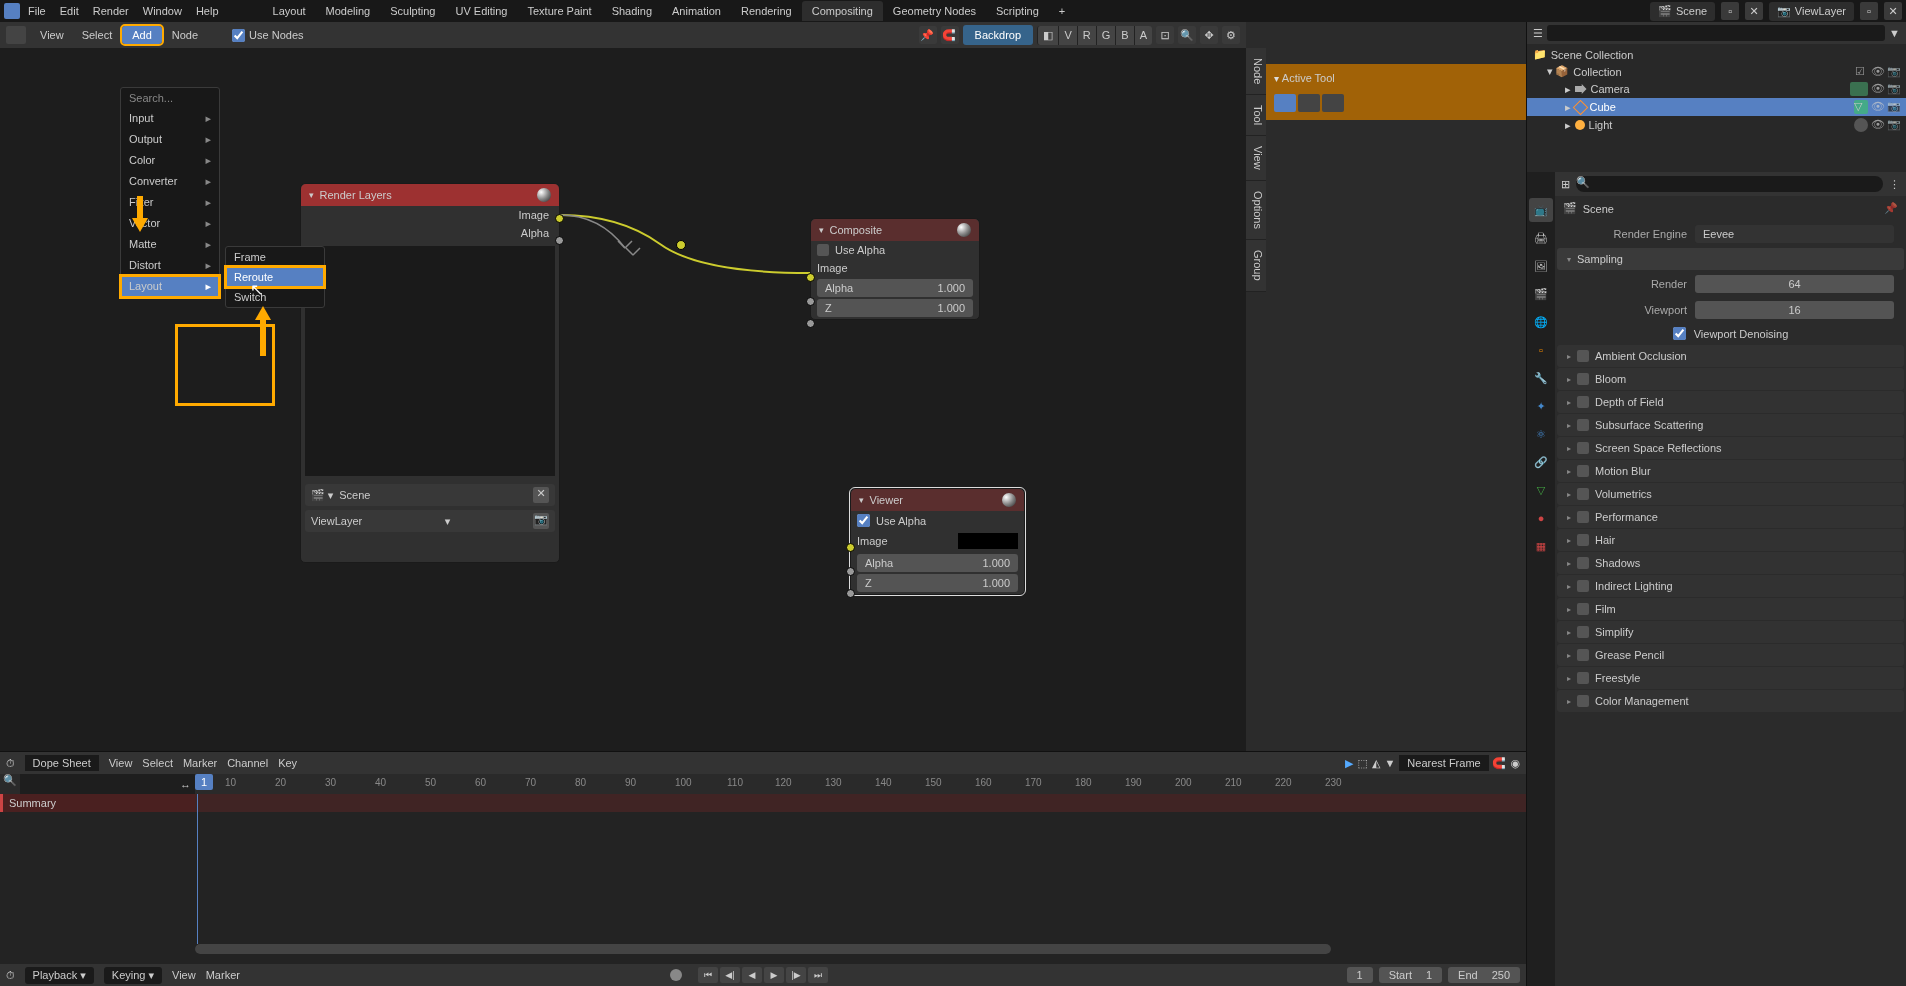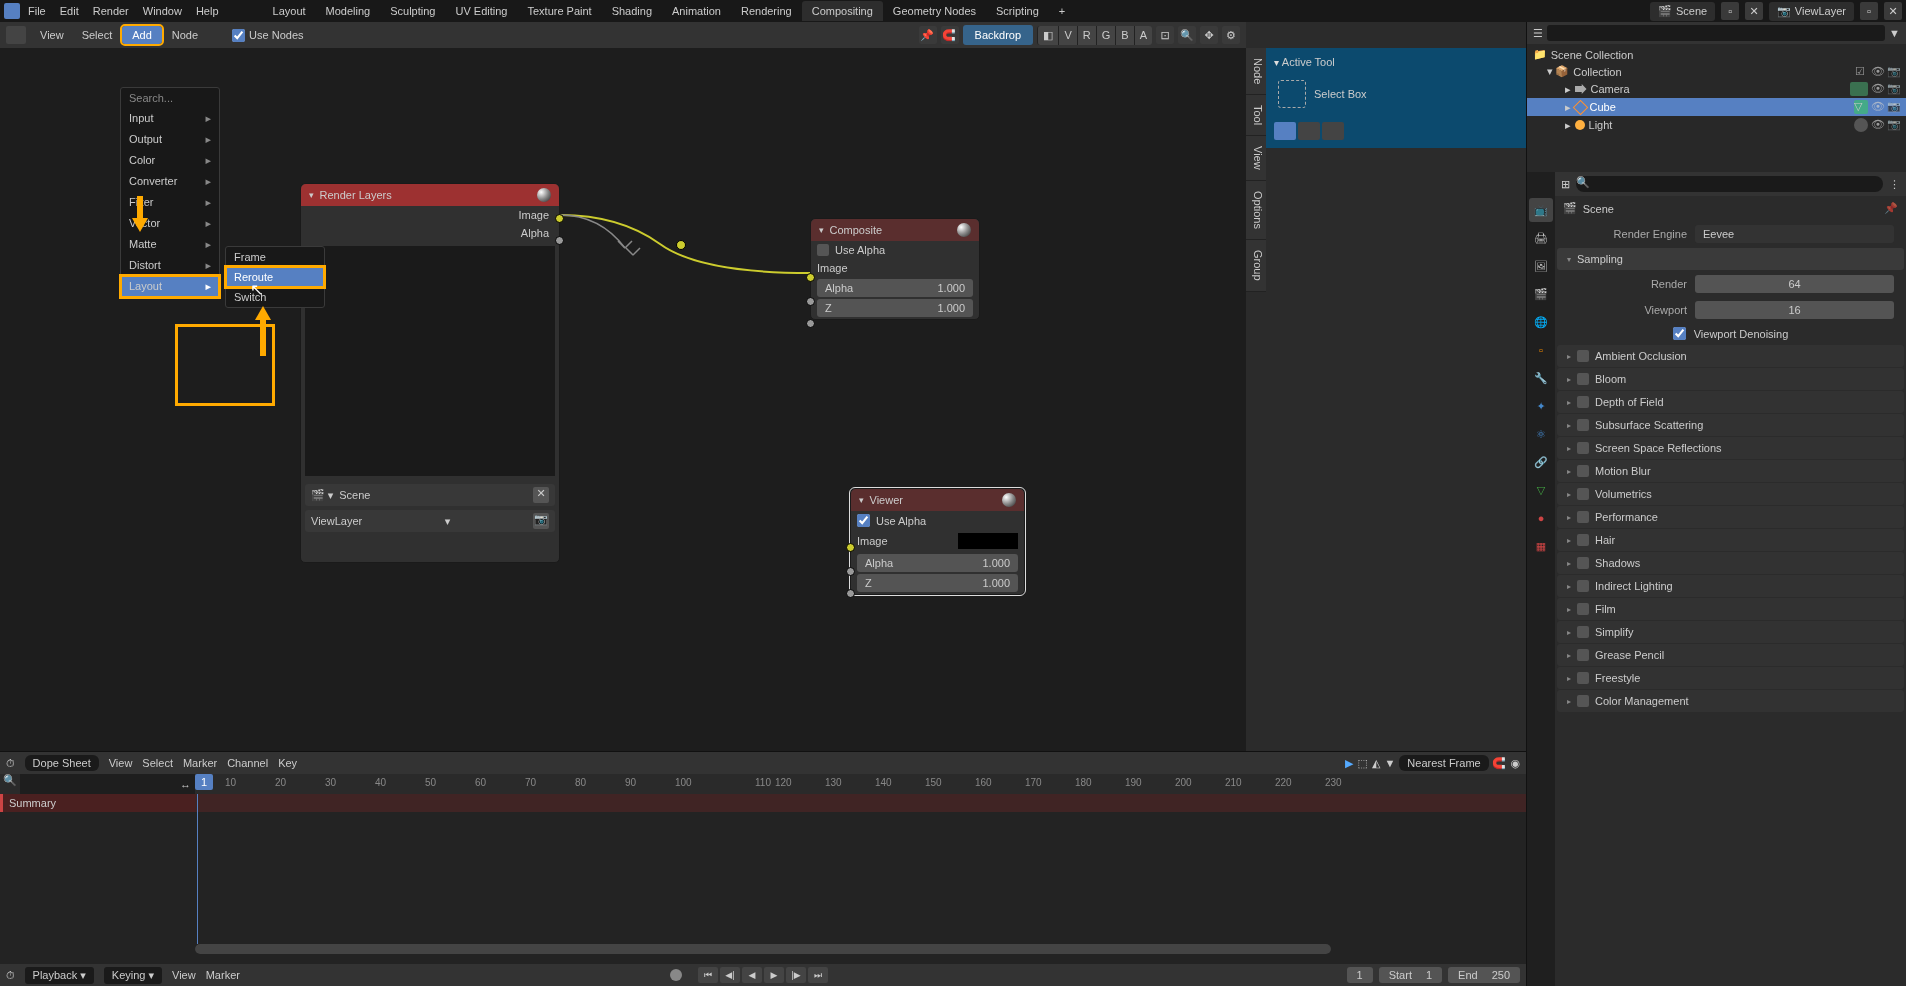--- a/index.html
+++ b/index.html
@@ -78,21 +78,21 @@
 .viewer-node .valrow{display:flex;background:#545454;border-radius:3px;margin:2px 6px;padding:3px 8px}
 .viewer-node .valrow span:last-child{margin-left:auto}
 .viewer-node .img-prev{width:60px;height:16px;background:#000;margin-left:auto}
 
 svg.wires{position:absolute;top:0;left:0;pointer-events:none}
 .reroute-dot{position:absolute;width:10px;height:10px;background:#cccc2e;border:1px solid #000;border-radius:50%}
 
 .side-tabs{position:absolute;right:640px;top:48px;width:20px;background:#333;display:flex;flex-direction:column}
 .side-tabs .t{writing-mode:vertical-rl;padding:10px 2px;text-align:center;cursor:pointer;border-bottom:1px solid #222}
 
-.n-panel{position:absolute;right:380px;top:48px;width:260px;background:#0c4a6e;padding:8px}
+.n-panel{position:absolute;right:380px;top:64px;width:260px;background:#a16207;padding:8px}
 .n-panel .hdr{font-size:10px;color:#ddd;margin-bottom:8px}
 .n-panel .tool-row{display:flex;align-items:center;gap:8px;padding:4px}
 .n-panel .tool-icon{width:28px;height:28px;border:1px dashed #aaa;border-radius:3px}
 .n-panel .pivot-row{display:flex;gap:2px;margin-top:10px}
 .n-panel .pivot-row .p{width:22px;height:18px;background:#444;border-radius:2px}
 .n-panel .pivot-row .p.active{background:#5680c2}
 
 .outliner{position:absolute;right:0;top:22px;width:380px;height:150px;background:#282828;border-left:1px solid #111}
 .outliner .oh{height:22px;background:#333;display:flex;align-items:center;padding:0 6px;gap:4px}
 .outliner .srch{flex:1;background:#1a1a1a;border-radius:3px;height:16px}
@@ -120,21 +120,21 @@
 .props-body .field-row .lbl{width:120px;text-align:right;color:#aaa}
 .props-body .field-row .val{flex:1;background:#333;padding:3px 8px;border-radius:3px}
 .props-body .field-row .num{flex:1;background:#545454;padding:3px 8px;border-radius:3px;text-align:center}
 .props-body .section{padding:5px 10px;display:flex;align-items:center;gap:6px;cursor:pointer;background:#323232;margin:1px 2px;border-radius:3px}
 .props-body .section .caret{font-size:8px;color:#888}
 .props-body .section .cb{width:12px;height:12px;background:#555;border-radius:2px}
 .props-body .section.open{background:#3a3a3a}
 
 .dopesheet{position:absolute;left:0;bottom:22px;right:380px;height:213px;background:#232323;border-top:1px solid #111}
 .ds-hdr{height:22px;background:#333;display:flex;align-items:center;padding:0 6px;gap:10px}
-.ds-hdr .dd{background:#1a1a1a;padding:2px 8px;border-radius:6px}
+.ds-hdr .dd{background:#1a1a1a;padding:2px 8px;border-radius:0}
 .ds-hdr-right{margin-left:auto;display:flex;gap:4px;align-items:center}
 .ds-ruler{height:20px;background:#2a2a2a;position:relative;display:flex}
 .ds-ruler .mag{width:20px;text-align:center}
 .ds-ruler .auto{width:175px;background:#1e1e1e;display:flex;align-items:center;justify-content:flex-end;padding-right:4px}
 .ds-ruler .ticks{flex:1;position:relative}
 .ds-ruler .tick{position:absolute;top:3px;font-size:10px;color:#888}
 .ds-ruler .cur-frame{position:absolute;top:0;background:#5680c2;color:#fff;padding:2px 6px;border-radius:2px}
 .ds-body{position:relative;height:150px}
 .ds-body .summary{position:absolute;left:0;top:0;width:195px;background:#4a2020;padding:3px 6px;border-left:3px solid #c44}
 .ds-body .playhead{position:absolute;top:0;bottom:0;width:1px;background:#5680c2}
@@ -360,24 +360,20 @@
 <div class="side-tabs">
   <div class="t">Node</div>
   <div class="t">Tool</div>
   <div class="t">View</div>
   <div class="t">Options</div>
   <div class="t">Group</div>
 </div>
 
 <div class="n-panel">
   <div class="hdr">▾ <span>Active Tool</span></div>
-  <div class="tool-row">
-    <div class="tool-icon"></div>
-    <span>Select Box</span>
-  </div>
   <div class="pivot-row">
     <div class="p active"></div>
     <div class="p"></div>
     <div class="p"></div>
   </div>
 </div>
 
 <div class="outliner">
   <div class="oh">
     <span>☰</span>
@@ -566,21 +562,21 @@
     <span class="tick" style="left: 30px;">10</span>
         <span class="tick" style="left: 80px; text-align: center;">20</span>
         <span class="tick" style="left: 130px;">30</span>
         <span class="tick" style="left: 180px;">40</span>
         <span class="tick" style="left: 230px;">50</span>
         <span class="tick" style="left: 280px;">60</span>
         <span class="tick" style="left: 330px;">70</span>
         <span class="tick" style="left: 380px;">80</span>
         <span class="tick" style="left: 430px;">90</span>
         <span class="tick" style="left: 480px;">100</span>
-        <span class="tick" style="left: 560px;">110</span>
+        <span class="tick" style="left: 532px;">110</span>
         <span class="tick" style="left: 580px;">120</span>
         <span class="tick" style="left: 630px;">130</span>
         <span class="tick" style="left: 680px;">140</span>
         <span class="tick" style="left: 730px;">150</span>
         <span class="tick" style="left: 780px;">160</span>
         <span class="tick" style="left: 830px;">170</span>
         <span class="tick" style="left: 880px;">180</span>
         <span class="tick" style="left: 930px;">190</span>
         <span class="tick" style="left: 980px;">200</span>
         <span class="tick" style="left: 1030px;">210</span>

